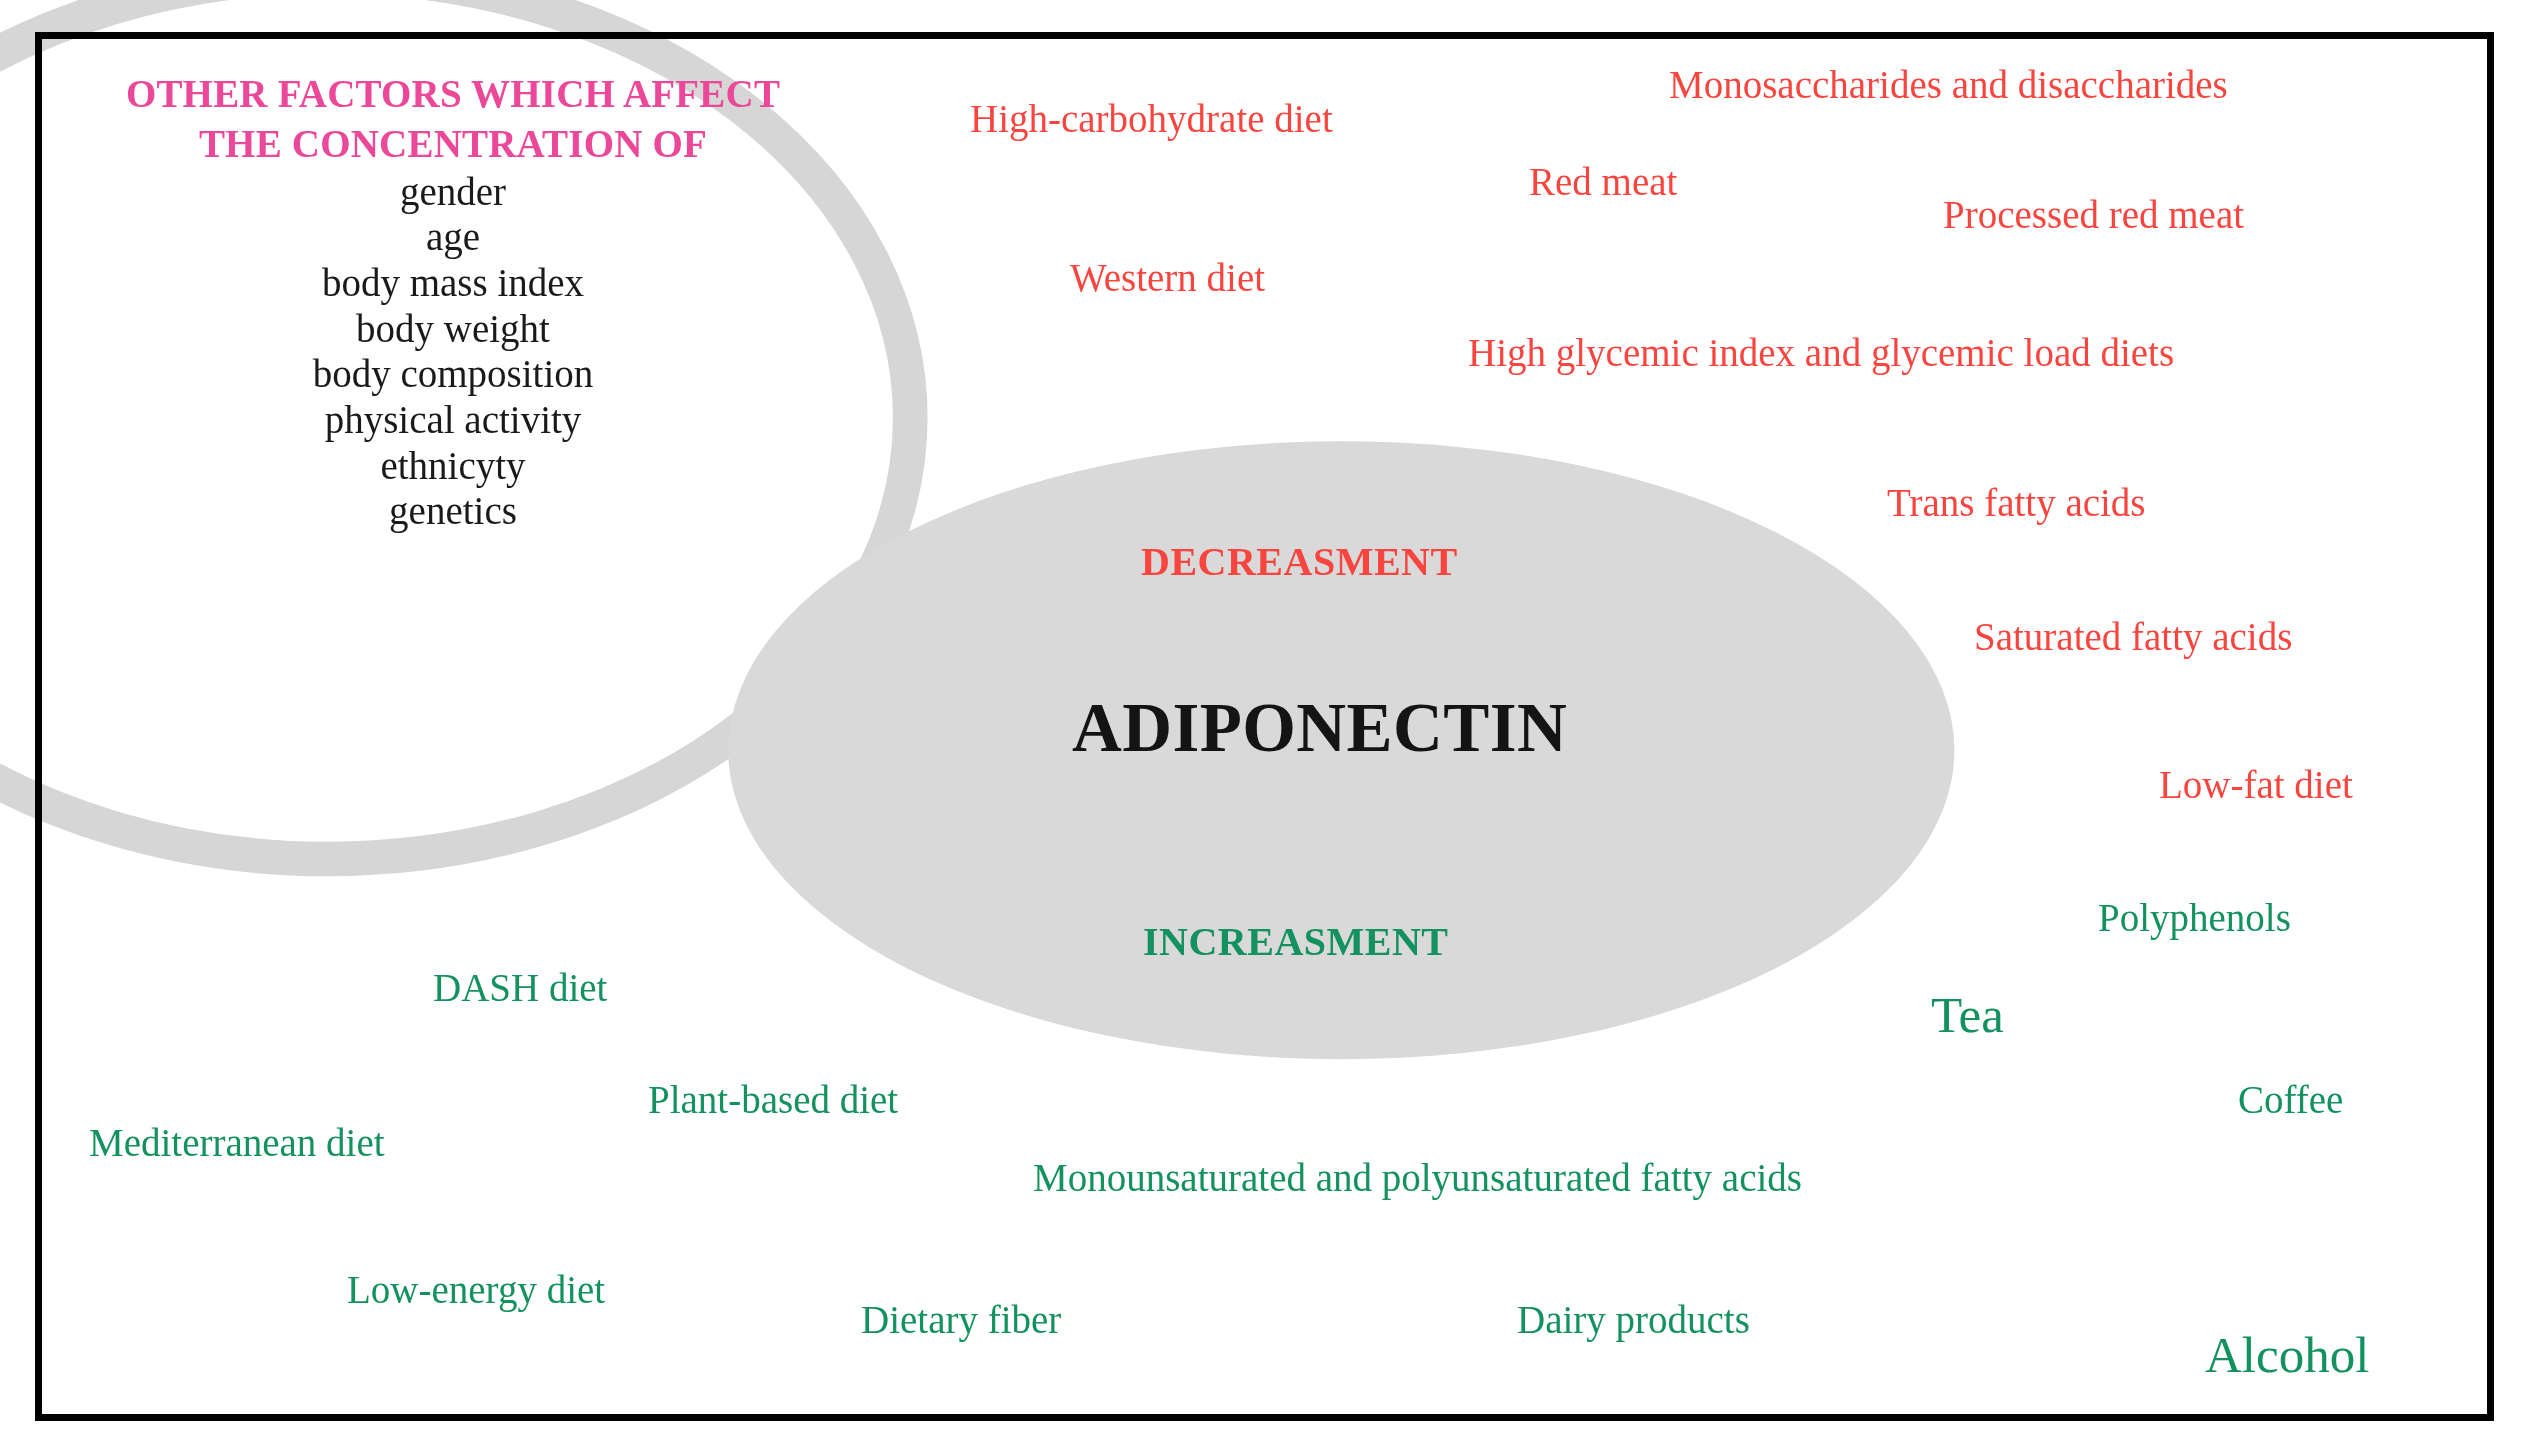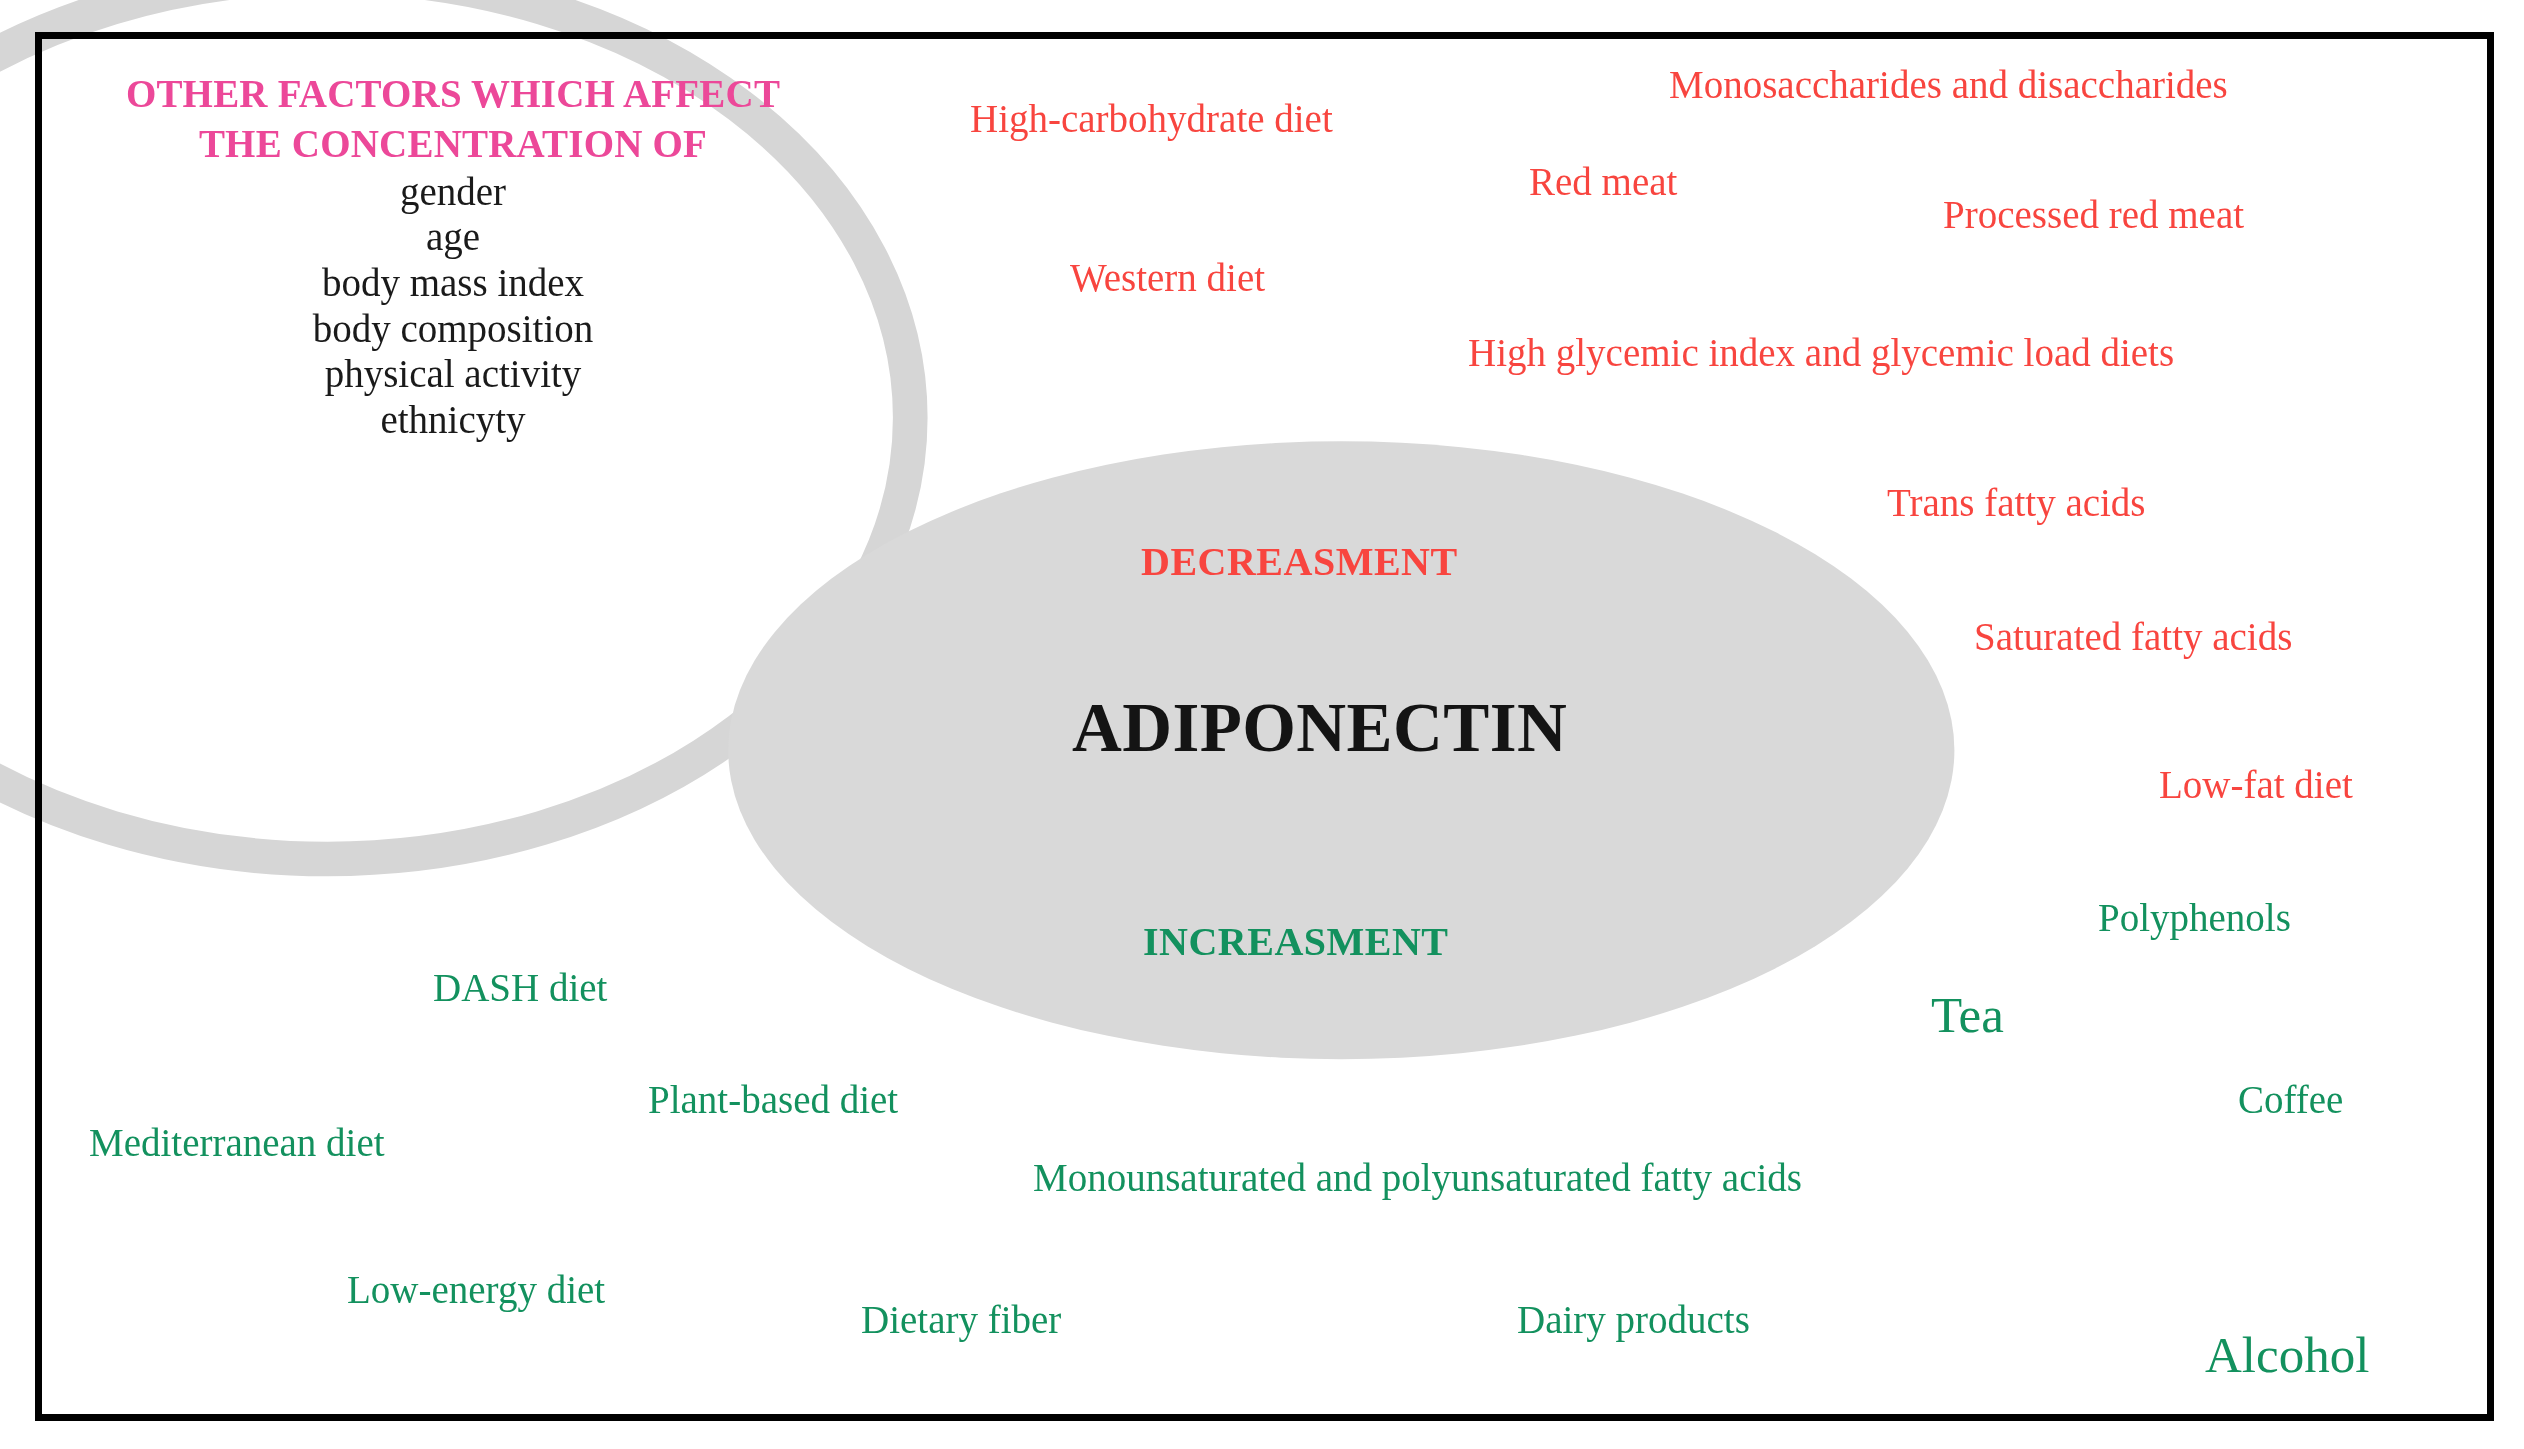--- a/index.html
+++ b/index.html
@@ -104,23 +104,25 @@
 
   <div id="factors-block">
     <div id="factors-title">
       <div>OTHER FACTORS WHICH AFFECT</div>
       <div>THE CONCENTRATION OF</div>
     </div>
     <div>
       <div class="factor-item">gender</div>
       <div class="factor-item">age</div>
       <div class="factor-item">body mass index</div>
+      <div class="factor-item">body weight</div>
       <div class="factor-item">body composition</div>
       <div class="factor-item">physical activity</div>
       <div class="factor-item">ethnicyty</div>
+      <div class="factor-item">genetics</div>
     </div>
   </div>
 
   <div class="lbl red" id="decreasement">DECREASMENT</div>
   <div class="lbl dark" id="adiponectin-title">ADIPONECTIN</div>
   <div class="lbl green" id="increasement">INCREASMENT</div>
 
   <div id="decrease-layer">
       <div class="lbl red" style="left: 970px; top: 99px; font-size: 39px;">High-carbohydrate diet</div>
       <div class="lbl red" style="left: 1669px; top: 65px; font-size: 39px;">Monosaccharides and disaccharides</div>

